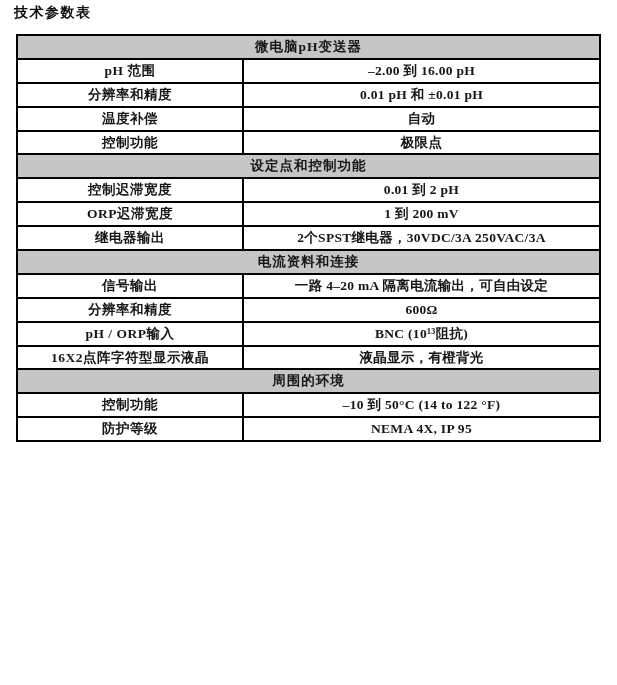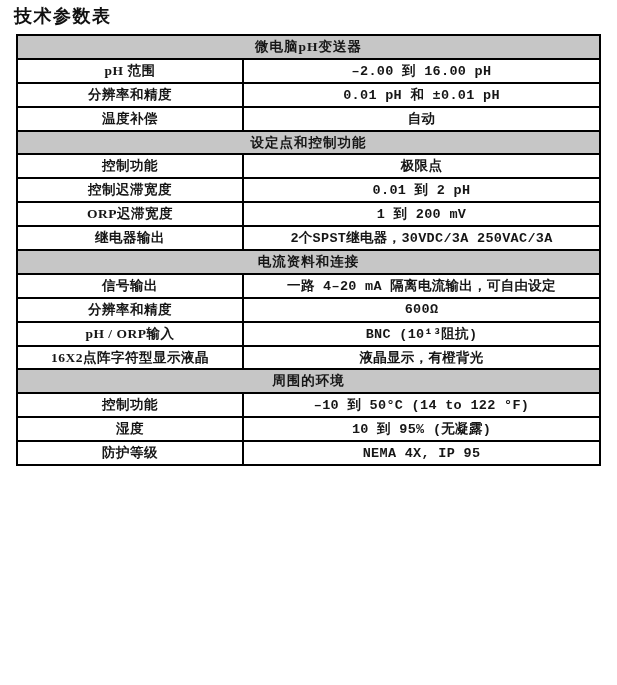--- a/index.html
+++ b/index.html
@@ -15,21 +15,21 @@
     position: relative;
     width: 617px;
     height: 685px;
     background: #ffffff;
     overflow: hidden;
   }
   .page-title {
     position: absolute;
     left: 14px;
     top: 4px;
-    font-size: 18px;
+    font-size: 14px;
     font-weight: bold;
     color: #111111;
     letter-spacing: 1.5px;
     white-space: nowrap;
   }
   table.spec-table {
     position: absolute;
     left: 16px;
     top: 34px;
     width: 583px;
@@ -53,21 +53,20 @@
   td.section-cell {
     background: var(--section-bg, #c6c6c6);
     letter-spacing: 1px;
     font-size: 14px;
   }
   td.label-cell {
     letter-spacing: 0.5px;
   }
   td.value-cell {
     letter-spacing: 0.3px;
-    font-family: Liberation Mono, monospace;
   }
   col.c-label { width: 226px; }
   col.c-value { width: 357px; }
 </style>
 </head>
 <body>
 
 <div class="page">
   <div class="page-title">技术参数表</div>
 
@@ -86,25 +85,25 @@
         </tr>
         <tr>
           <td class="label-cell">分辨率和精度</td>
           <td class="value-cell">0.01 pH 和 ±0.01 pH</td>
         </tr>
         <tr>
           <td class="label-cell">温度补偿</td>
           <td class="value-cell">自动</td>
         </tr>
         <tr>
-          <td colspan="2" class="section-cell">设定点和控制功能</td>
+          <td class="label-cell">控制功能</td>
+          <td class="value-cell">极限点</td>
         </tr>
         <tr>
-          <td class="label-cell">控制功能</td>
-          <td class="value-cell">极限点</td>
+          <td colspan="2" class="section-cell">设定点和控制功能</td>
         </tr>
         <tr>
           <td class="label-cell">控制迟滞宽度</td>
           <td class="value-cell">0.01 到 2 pH</td>
         </tr>
         <tr>
           <td class="label-cell">ORP迟滞宽度</td>
           <td class="value-cell">1 到 200 mV</td>
         </tr>
         <tr>
@@ -131,22 +130,18 @@
           <td class="value-cell">液晶显示，有橙背光</td>
         </tr>
         <tr>
           <td colspan="2" class="section-cell">周围的环境</td>
         </tr>
         <tr>
           <td class="label-cell">控制功能</td>
           <td class="value-cell">–10 到 50°C (14 to 122 °F)</td>
         </tr>
         <tr>
-          <td class="label-cell">湿度</td>
-          <td class="value-cell">10 到 95% (无凝露)</td>
-        </tr>
-        <tr>
           <td class="label-cell">防护等级</td>
           <td class="value-cell">NEMA 4X, IP 95</td>
         </tr>
       </tbody>
   </table>
 </div>
 
 </body></html>

